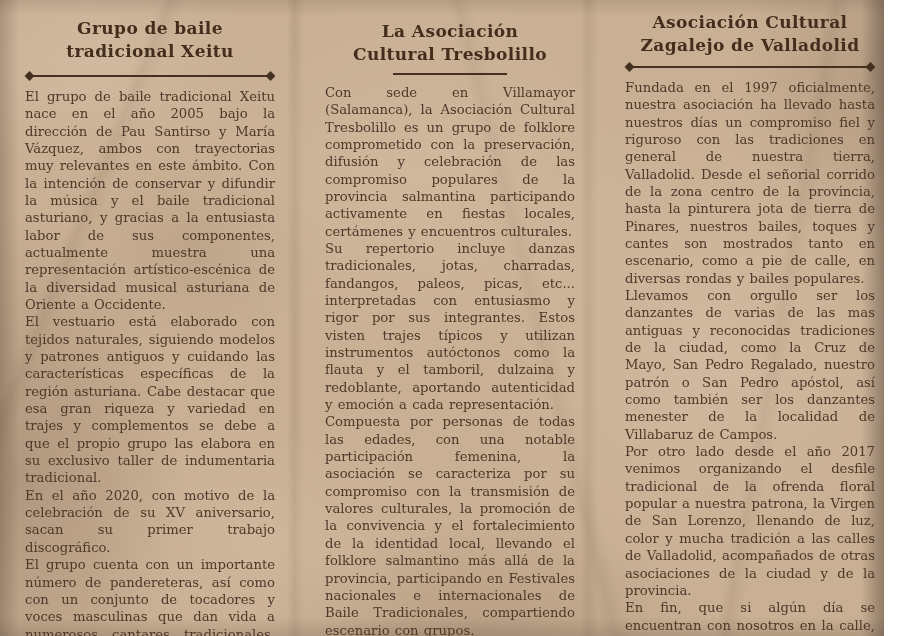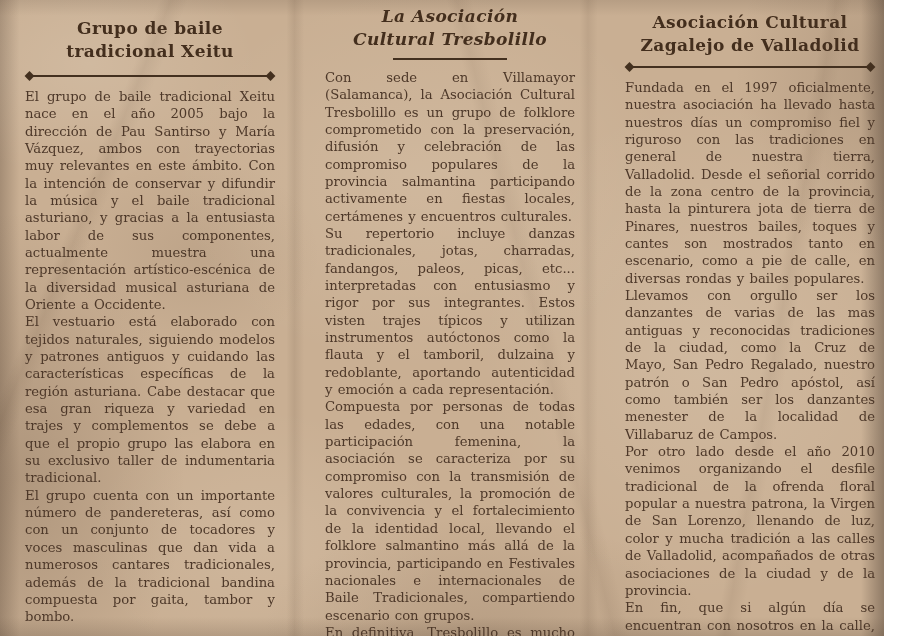--- a/index.html
+++ b/index.html
@@ -40,21 +40,21 @@
   .col-0 { left:25px; }
   .col-1 { left:325px; }
   .col-2 { left:625px; }
 
   .panel-title {
     font-size:17px; font-weight:bold; color:#432e1d;
     text-align:center; letter-spacing:0.4px;
     margin:0 auto; line-height:1.35;
   }
   .col-0 .panel-title { margin-top:17px; max-width:250px; }
-  .col-1 .panel-title { margin-top:5px;  max-width:210px;font-style:italic; }
+  .col-1 .panel-title { margin-top:20px;  max-width:210px; }
   .col-2 .panel-title { margin-top:11px; max-width:252px; }
 
   .rule-diamond {
     position:relative; height:2px; background:#43301f;
     margin:12px 2px 0 2px;
   }
   .rule-diamond::before, .rule-diamond::after {
     content:""; position:absolute; top:50%; width:7px; height:7px;
     background:#43301f; transform:translateY(-50%) rotate(45deg);
   }
@@ -79,20 +79,21 @@
 <body>
 
 <div class="sheet">
 
   <section class="col col-0">
     <h1 class="panel-title">Grupo de baile tradicional Xeitu</h1>
     <div class="rule-diamond"></div>
     <div class="body">
       <p>El grupo de baile tradicional Xeitu nace en el año 2005 bajo la dirección de Pau Santirso y María Vázquez, ambos con trayectorias muy relevantes en este ámbito. Con la intención de conservar y difundir la música y el baile tradicional asturiano, y gracias a la entusiasta labor de sus componentes, actualmente muestra una representación artístico-escénica de la diversidad musical asturiana de Oriente a Occidente.</p>
       <p>El vestuario está elaborado con tejidos naturales, siguiendo modelos y patrones antiguos y cuidando las características específicas de la región asturiana. Cabe destacar que esa gran riqueza y variedad en trajes y complementos se debe a que el propio grupo las elabora en su exclusivo taller de indumentaria tradicional.</p>
+      <p>En el año 2020, con motivo de la celebración de su XV aniversario, sacan su primer trabajo discográfico.</p>
       <p>El grupo cuenta con un importante número de pandereteras, así como con un conjunto de tocadores y voces masculinas que dan vida a numerosos cantares tradicionales, además de la tradicional bandina compuesta por gaita, tambor y bombo.</p>
 
     </div>
 
   </section>
 
   <section class="col col-1">
     <h1 class="panel-title">La Asociación Cultural Tresbolillo</h1>
     <div class="rule-plain"></div>
     <div class="body">
@@ -102,20 +103,20 @@
       <p>En definitiva, Tresbolillo es mucho más que un grupo de baile: es un puente entre el pasado y el presente, una expresión viva de la cultura popular que sigue latiendo con fuerza en el corazón de Villamayor y esta tarde con gran placer podemos decir que les tenemos en Valladolid para su disfrute.</p>
     </div>
   </section>
 
   <section class="col col-2">
     <h1 class="panel-title">Asociación Cultural Zagalejo de Valladolid</h1>
     <div class="rule-diamond"></div>
     <div class="body">
       <p>Fundada en el 1997 oficialmente, nuestra asociación ha llevado hasta nuestros días un compromiso fiel y riguroso con las tradiciones en general de nuestra tierra, Valladolid. Desde el señorial corrido de la zona centro de la provincia, hasta la pinturera jota de tierra de Pinares, nuestros bailes, toques y cantes son mostrados tanto en escenario, como a pie de calle, en diversas rondas y bailes populares.</p>
       <p>Llevamos con orgullo ser los danzantes de varias de las mas antiguas y reconocidas tradiciones de la ciudad, como la Cruz de Mayo, San Pedro Regalado, nuestro patrón o San Pedro apóstol, así como también ser los danzantes menester de la localidad de Villabaruz de Campos.</p>
-      <p>Por otro lado desde el año 2010 venimos organizando el desfile tradicional de la ofrenda floral popular a nuestra patrona, la Virgen de San Lorenzo, llenando de luz, color y mucha tradición a las calles de Valladolid, acompañados de otras asociaciones de la ciudad y de la provincia.</p>
+      <p>Por otro lado desde el año 2017 venimos organizando el desfile tradicional de la ofrenda floral popular a nuestra patrona, la Virgen de San Lorenzo, llenando de luz, color y mucha tradición a las calles de Valladolid, acompañados de otras asociaciones de la ciudad y de la provincia.</p>
       <p>En fin, que si algún día se encuentran con nosotros en la calle, párense y échense un rato con nosotros, bailando, cantando, charlando o lo sea menester.</p>
 
     </div>
 
   </section>
 
 </div>
 
 </body></html>

